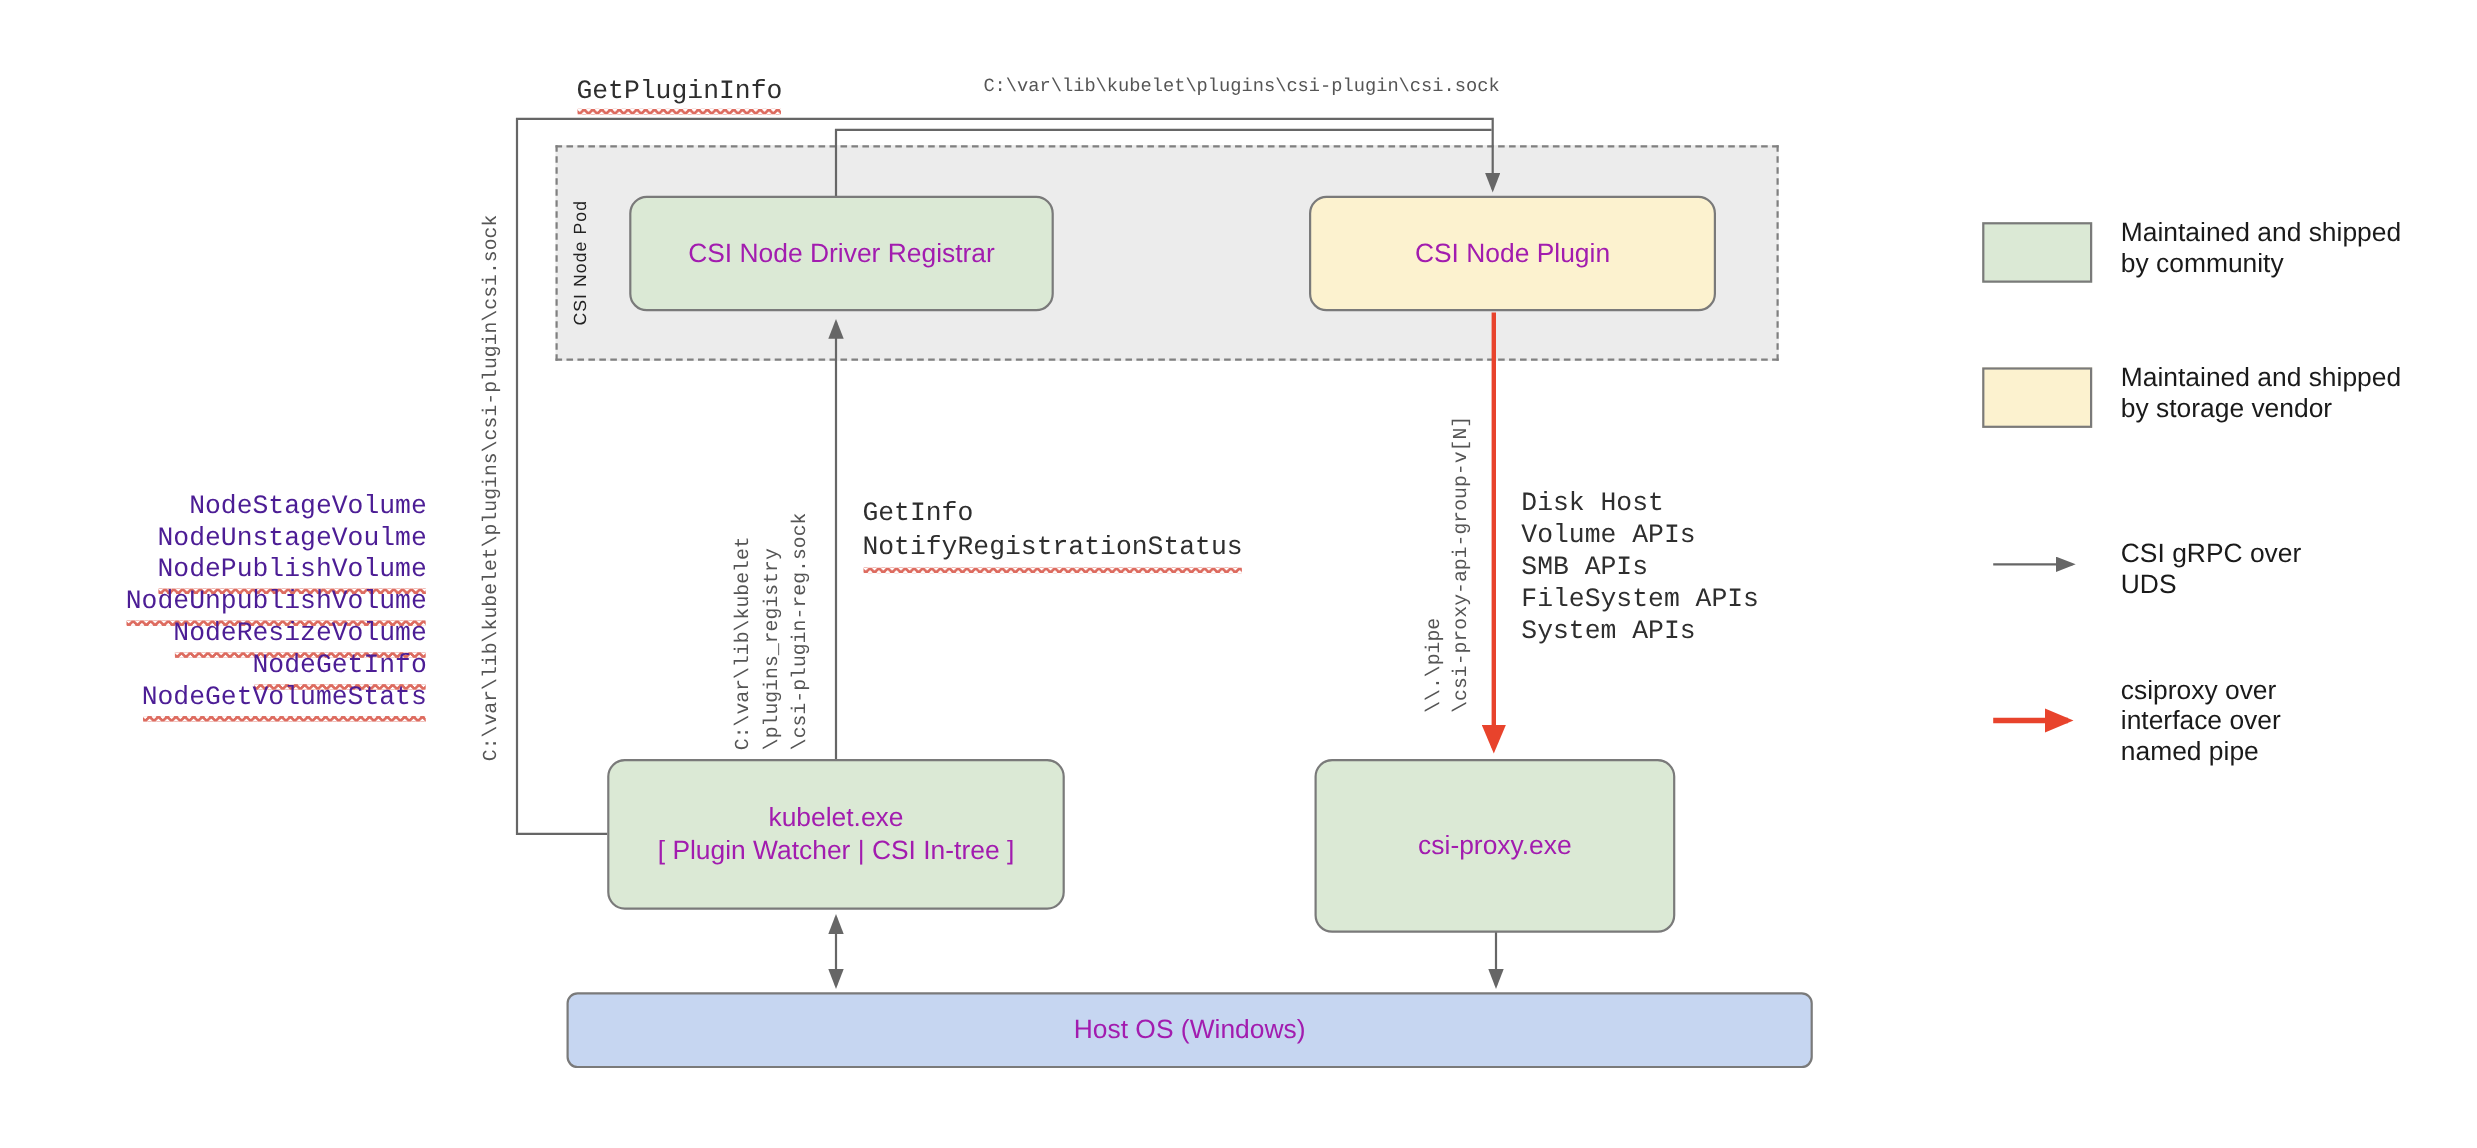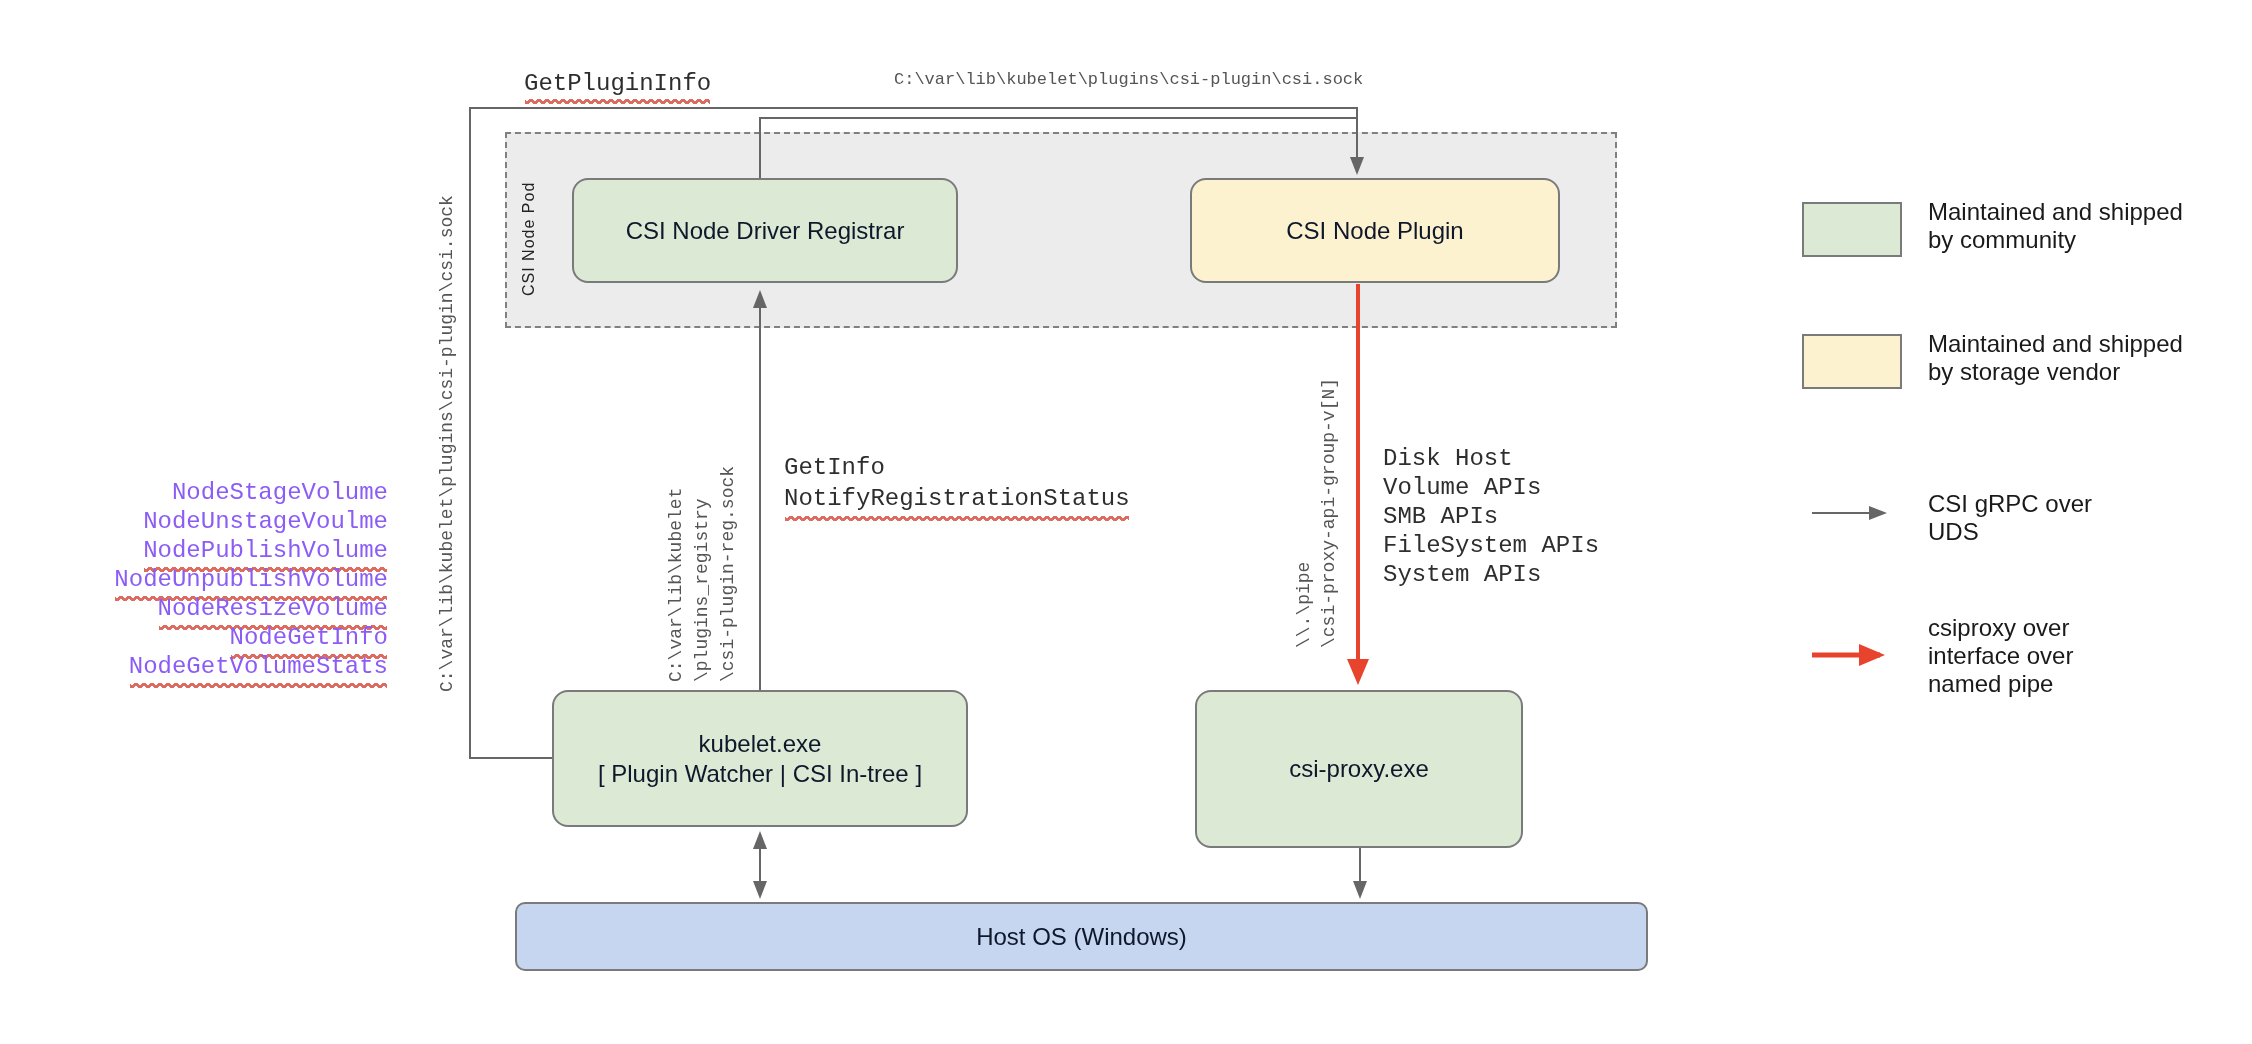--- a/index.html
+++ b/index.html
@@ -6,39 +6,39 @@
   body{width:2252px;height:1044px;overflow:hidden;
        font-family:"Liberation Sans",sans-serif;}
   .canvas{position:relative;width:2252px;height:1044px;background:#fff;}
   .overlay{position:absolute;left:0;top:0;width:2252px;height:1044px;pointer-events:none;}
 
   
   .pod{position:absolute;left:505px;top:132px;width:1112px;height:196px;
        background:#ececec;border:2px dashed #808080;box-sizing:border-box;}
   .node{position:absolute;box-sizing:border-box;border:2px solid #7a7a7a;border-radius:16px;
         display:flex;align-items:center;justify-content:center;text-align:center;
-        font-size:24px;color:#0f172a;line-height:30px;}
+        font-size:24px;color:#a21caf;line-height:30px;}
   .node.green{background:#dbe9d5;}
   .node.yellow{background:#fcf2cf;}
   .node.blue{background:#c6d6f1;border-radius:10px;}
   .registrar{left:572px;top:178px;width:386px;height:105px;}
   .plugin{left:1190px;top:178px;width:370px;height:105px;}
   .kubelet{left:552px;top:690px;width:416px;height:137px;flex-direction:column;}
   .proxy{left:1195px;top:690px;width:328px;height:158px;}
   .host{left:515px;top:902px;width:1133px;height:69px;}
 
   
   .mono{font-family:"Liberation Mono","DejaVu Sans Mono",monospace;}
   .lbl{position:absolute;white-space:nowrap;}
   .dark{color:#2e2e2e;}
   .gray{color:#555;}
   .get-plugin-info{left:524px;top:70px;font-size:24px;}
   .sock-top{left:894px;top:70px;font-size:17px;}
   .node-methods{position:absolute;left:70px;top:446px;width:318px;text-align:right;
-                font-size:24px;line-height:29px;color:#8b5cf6;margin-top:32px;}
+                font-size:24px;line-height:29px;color:#4c1d95;}
   .getinfo-block{left:784px;top:452px;font-size:24px;line-height:31px;color:#2e2e2e;}
   .api-list{left:1383px;top:444px;font-size:24px;line-height:29px;color:#2e2e2e;}
 
   
   .vtext{position:absolute;transform-origin:0 0;transform:rotate(-90deg);
          white-space:nowrap;font-size:18px;line-height:26px;color:#555;}
   .sock-left{left:434px;top:692px;}
   .reg-sock{left:663px;top:682px;}
   .pipe-text{left:1292px;top:648px;line-height:25px;}
   .pod-label{left:516px;top:296px;font-family:"Liberation Sans",sans-serif;

